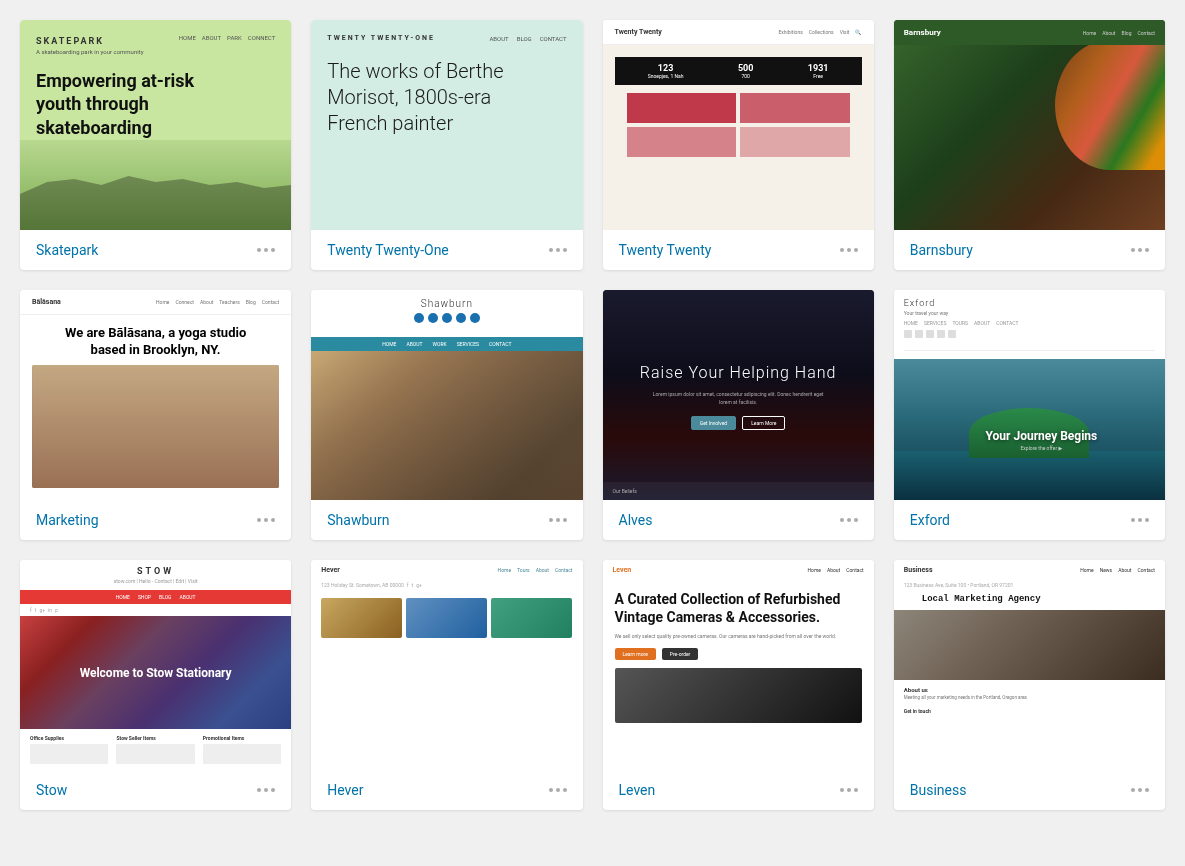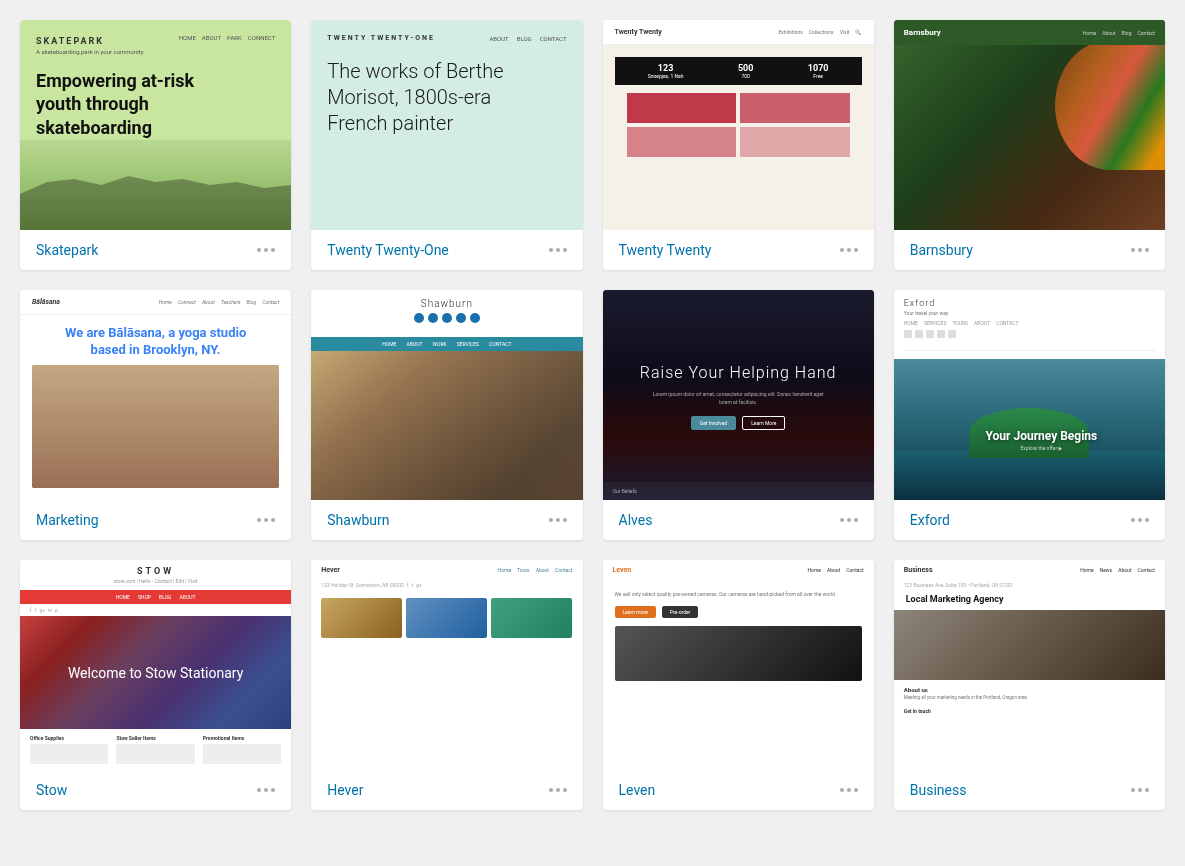--- a/index.html
+++ b/index.html
@@ -290,40 +290,39 @@
       flex-direction: column;
       padding: 0;
       overflow: hidden;
     }
     .thumb-balasana .bl-topnav {
       padding: 8px 12px;
       display: flex;
       justify-content: space-between;
       align-items: center;
       border-bottom: 1px solid #eee;
-      font-style: italic;
     }
     .thumb-balasana .bl-logo {
       font-size: 7px;
       font-weight: 700;
       color: #333;
     }
     .thumb-balasana .bl-nav {
       display: flex;
       gap: 6px;
     }
     .thumb-balasana .bl-nav span {
       font-size: 5px;
       color: #777;
     }
     .thumb-balasana .bl-headline {
       text-align: center;
       font-size: 13px;
       font-weight: 700;
-      color: #3b82f6;
+      color: #000000;
       padding: 10px 28px 6px;
       line-height: 1.3;
     }
     .thumb-balasana .bl-img {
       flex: 1;
       background: #c8b8a0;
       position: relative;
       overflow: hidden;
       margin: 0 12px 12px;
       border-radius: 2px;
@@ -629,22 +628,22 @@
     .thumb-stow .st-hero-text {
       position: absolute;
       inset: 0;
       display: flex;
       flex-direction: column;
       align-items: center;
       justify-content: center;
       z-index: 2;
     }
     .thumb-stow .st-hero-title {
-      font-size: 14px;
-      font-weight: 400;
+      font-size: 12px;
+      font-weight: 700;
       color: #fff;
       text-align: center;
     }
     .thumb-stow .st-bottom {
       padding: 6px 10px;
       display: flex;
       gap: 8px;
     }
     .thumb-stow .st-col {
       flex: 1;
@@ -857,21 +856,22 @@
     .thumb-business .bz-sub {
       font-size: 5px;
       color: #aaa;
       padding: 2px 10px;
       margin-bottom: 4px;
     }
     .thumb-business .bz-hero-title {
       font-size: 9px;
       font-weight: 700;
       color: #111;
-      padding: 0 12px 6px;
+      padding: 0 28px 6px;
+      font-family: Liberation Mono, monospace;
     }
     .thumb-business .bz-img {
       height: 70px;
       background: linear-gradient(135deg, #b0a898 0%, #8a7868 40%, #6a5848 70%, #4a3828 100%);
       position: relative;
       overflow: hidden;
       margin-bottom: 6px;
     }
     .thumb-business .bz-img-overlay {
       position: absolute;
@@ -966,21 +966,21 @@
         <div class="tt-stats">
           <div>
               <div class="val">123</div>
               <div>Snoepjes, 1 Nah</div>
             </div>
           <div>
               <div class="val">500</div>
               <div>700</div>
             </div>
           <div>
-              <div class="val">1070</div>
+              <div class="val">1931</div>
               <div>Free</div>
             </div>
         </div>
         <div class="tt-blocks">
           <div class="tt-block"></div>
           <div class="tt-block"></div>
           <div class="tt-block"></div>
           <div class="tt-block"></div>
         </div>
       </div>
@@ -1240,20 +1240,21 @@
     <div class="card-thumb thumb-leven">
       <div class="lv-topbar">
         <div class="lv-logo">Leven</div>
         <div class="lv-nav">
           <span>Home</span>
           <span>About</span>
           <span>Contact</span>
         </div>
       </div>
       <div class="lv-hero">
+        <div class="lv-headline">A Curated Collection of Refurbished Vintage Cameras &amp; Accessories.</div>
         <div class="lv-sub">We sell only select quality pre-owned cameras. Our cameras are hand-picked from all over the world.</div>
         <div class="lv-btns">
           <div class="lv-btn primary">Learn more</div>
           <div class="lv-btn secondary">Pre-order</div>
         </div>
         <div class="lv-img"></div>
       </div>
     </div>
     <div class="card-footer">
       <span class="card-name">Leven</span>

